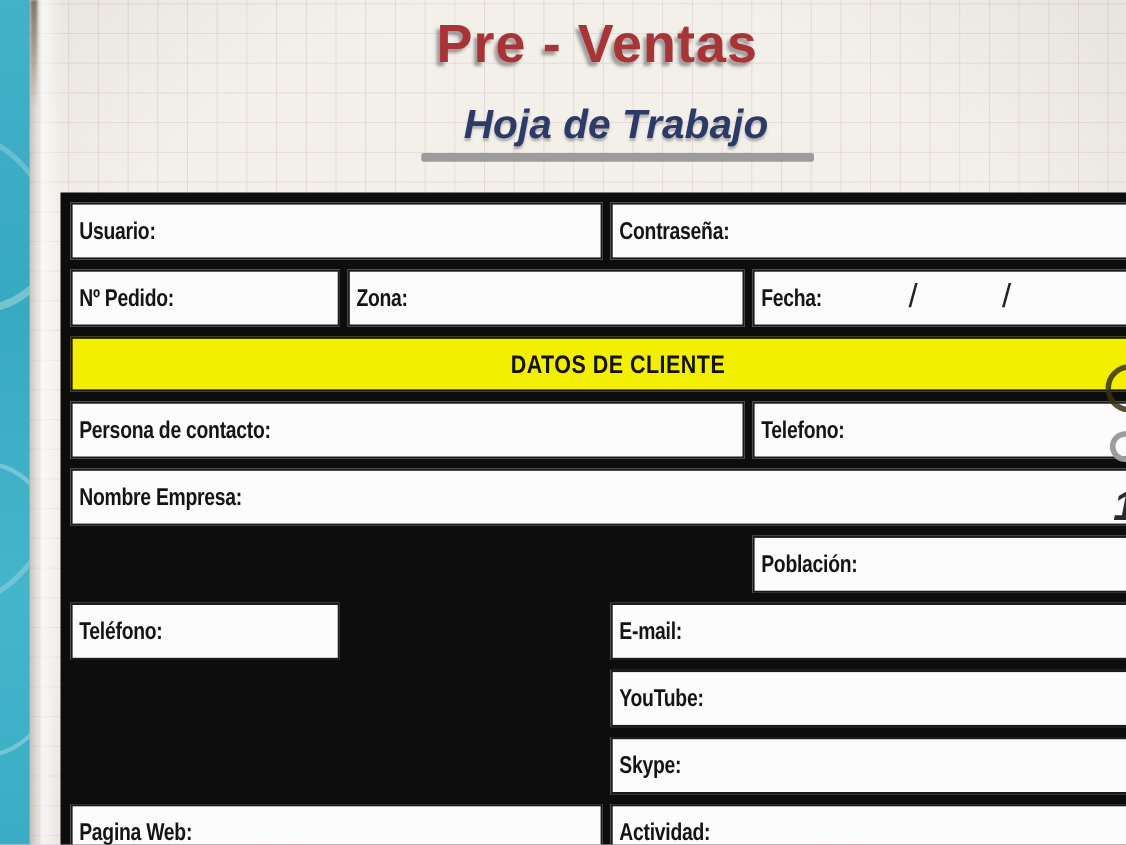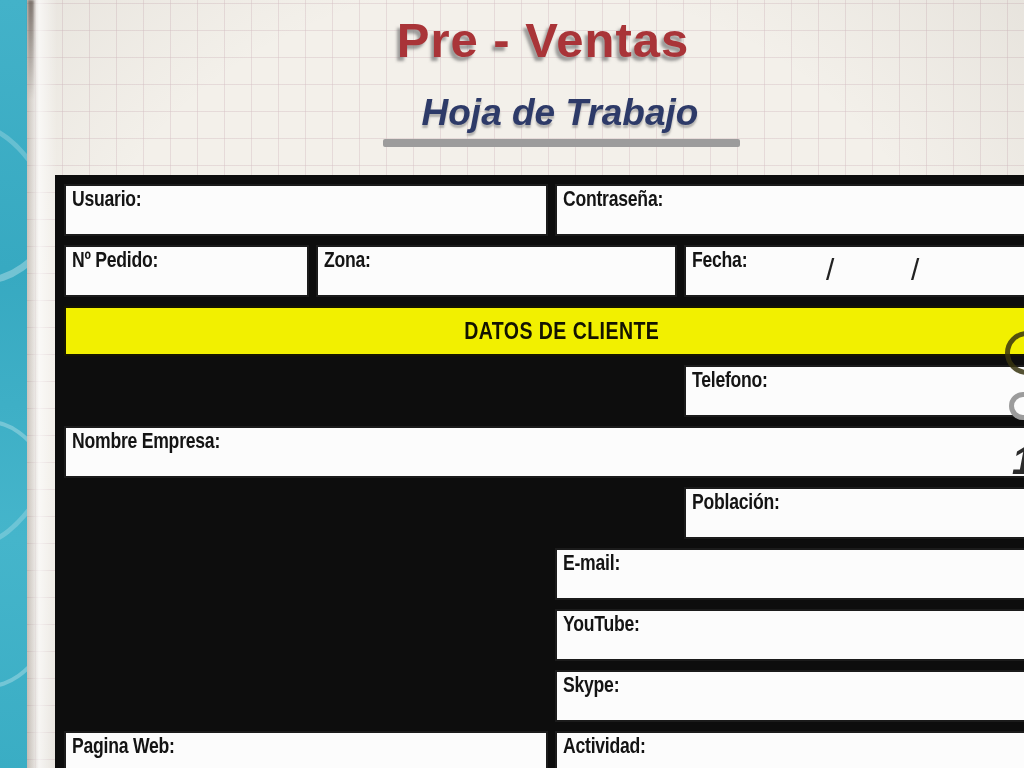--- a/index.html
+++ b/index.html
@@ -39,21 +39,21 @@
     text-shadow:0 3px 2px rgba(125,125,125,0.55);}
   .subtitle-underline{position:absolute;top:139px;left:383px;width:357px;height:8px;
     background:#9c9c9c;border-radius:2px;}
 
   
   .form-table{position:absolute;left:55px;top:175px;width:1090px;height:660px;
     background:#0d0d0d;padding:9px 0 0 9px;box-sizing:border-box;}
   .form-row{position:relative;height:52px;margin-bottom:9px;}
   .form-row.band{height:50px;}
   .cell{position:absolute;top:0;bottom:0;background:#fcfcfc;border:2px solid #1b1b1b;
-    box-sizing:border-box;display:flex;padding-left:6px;overflow:visible;}
+    box-sizing:border-box;display:flex;align-items:center;padding-left:6px;overflow:visible;}
   .lbl{font-size:22px;font-weight:bold;color:#141414;white-space:nowrap;
     transform:scaleX(0.80);transform-origin:left center;letter-spacing:-0.3px;}
   .cell.yellow{background:#f2f000;border-color:#151500;}
   .band-inner{position:absolute;left:0;top:0;bottom:0;width:992px;display:flex;
     align-items:center;justify-content:center;}
   .band-text{font-size:23px;font-weight:bold;color:#131300;letter-spacing:0.5px;
     transform:scaleX(0.85);}
   .slash{position:absolute;top:6px;font-size:30px;color:#222;font-weight:normal;}
   .slash.s1{left:140px;}
   .slash.s2{left:225px;}
@@ -111,38 +111,44 @@
 
     <div class="form-row band">
       <div class="cell yellow" style="left:0;width:1066px">
         <div class="band-inner">
           <span class="band-text">DATOS DE CLIENTE</span>
         </div>
       </div>
     </div>
 
     <div class="form-row">
+      <div class="cell" style="left:0;width:613px">
+        <span class="lbl">Persona de contacto:</span>
+      </div>
       <div class="cell" style="left:620px;width:446px">
         <span class="lbl">Telefono:</span>
       </div>
     </div>
 
     <div class="form-row">
       <div class="cell" style="left:0;width:1066px">
         <span class="lbl">Nombre Empresa:</span>
       </div>
     </div>
 
     <div class="form-row">
       <div class="cell" style="left:620px;width:446px">
         <span class="lbl">Población:</span>
       </div>
     </div>
 
     <div class="form-row">
+      <div class="cell" style="left:0;width:245px">
+        <span class="lbl">Teléfono:</span>
+      </div>
       <div class="cell" style="left:491px;width:575px">
         <span class="lbl">E-mail:</span>
       </div>
     </div>
 
     <div class="form-row">
       <div class="cell" style="left:491px;width:575px">
         <span class="lbl">YouTube:</span>
       </div>
     </div>

